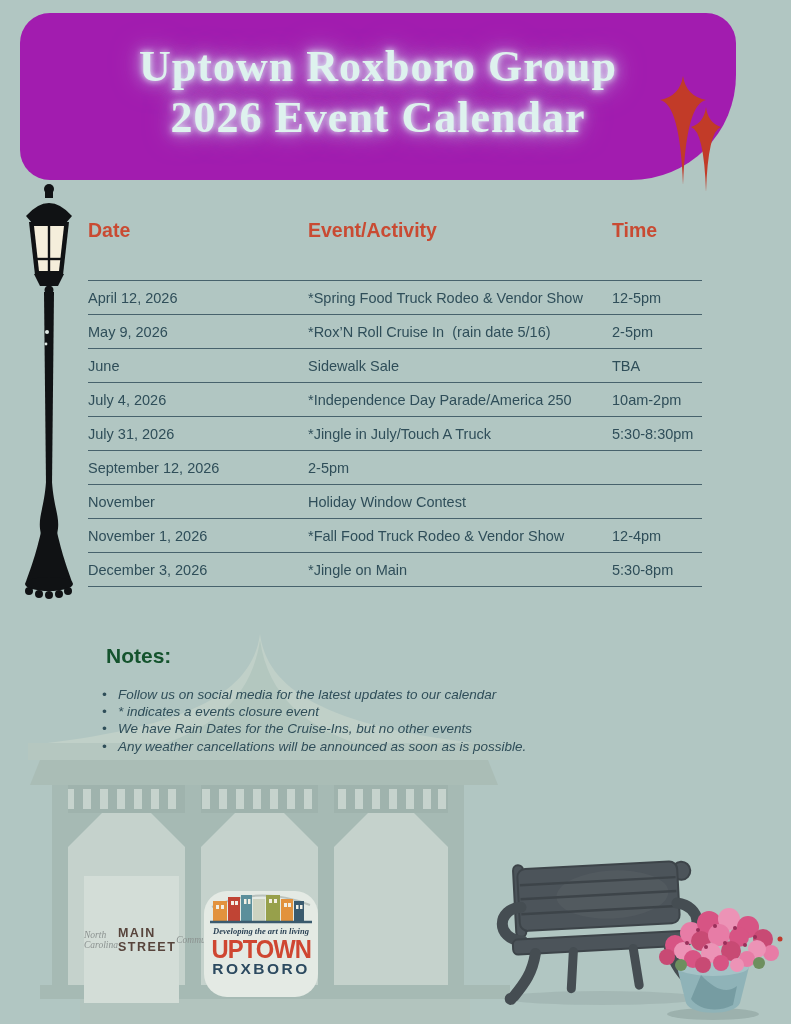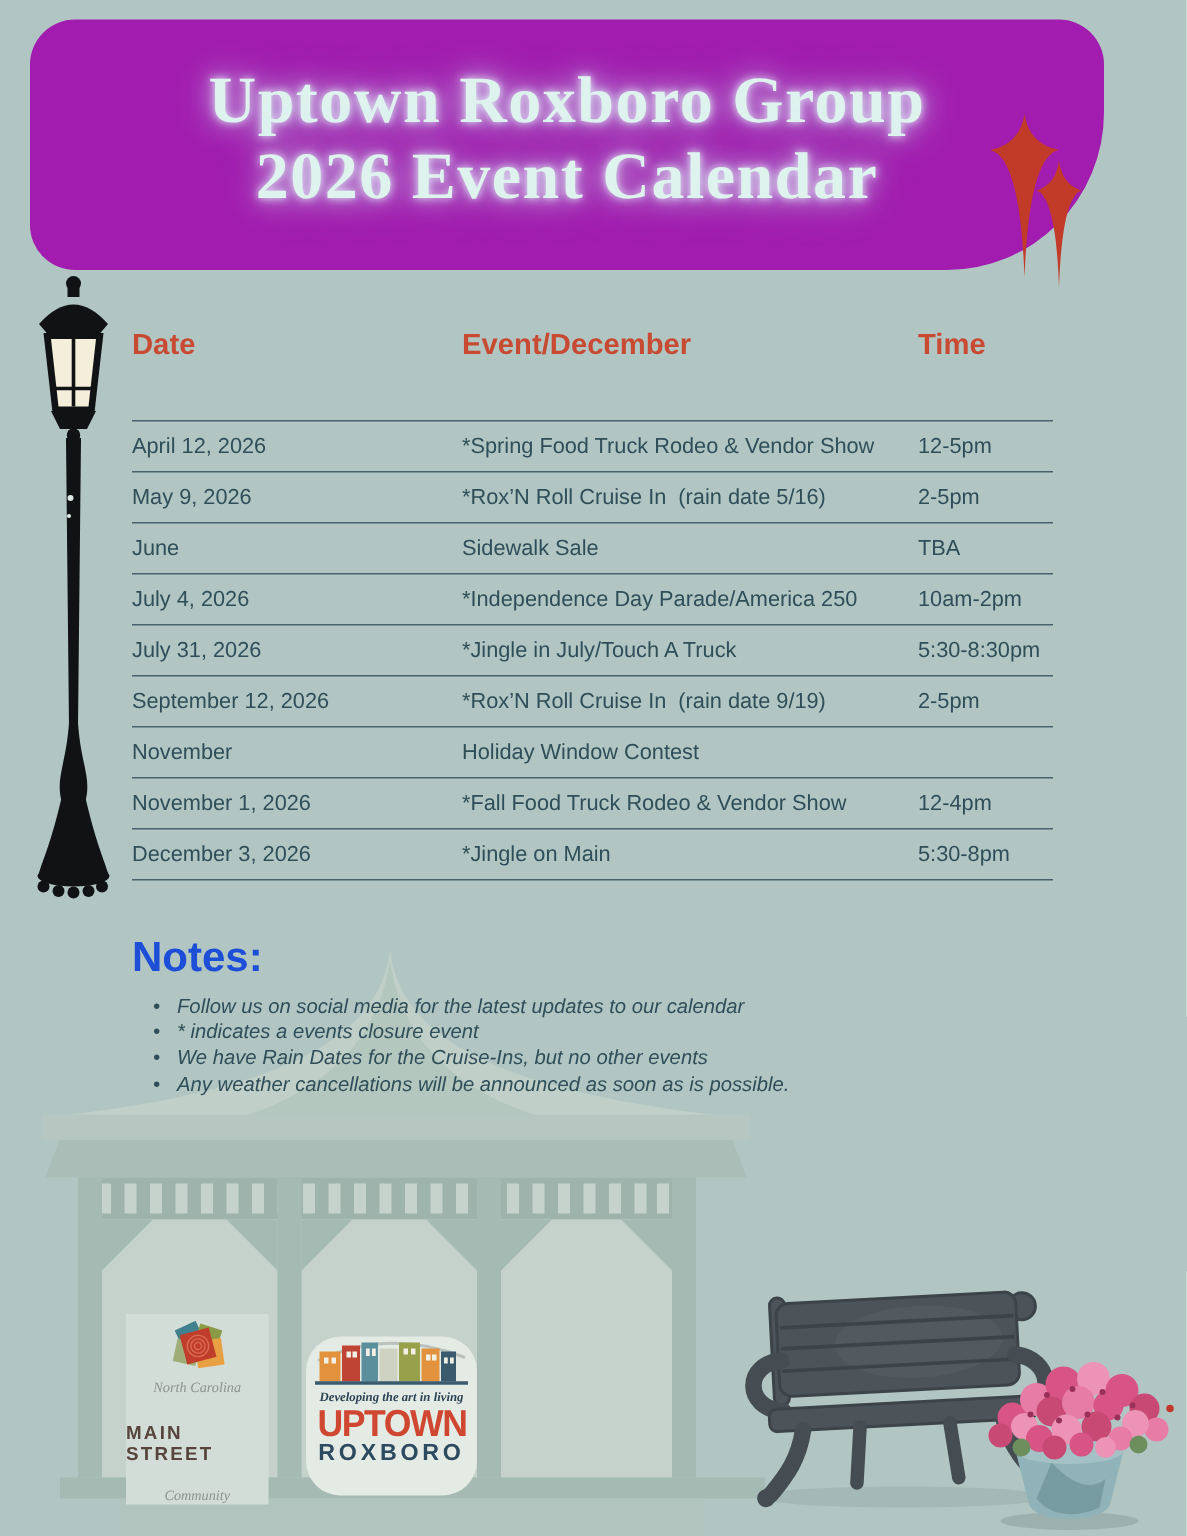--- a/index.html
+++ b/index.html
@@ -36,35 +36,35 @@
   .c-time  { flex:1; }
   .rows { border-bottom:1.6px solid #47626c; }
   .row {
     display:flex; align-items:center; height:33px;
     border-top:1.6px solid #47626c;
     color:#2f4e59; font-size:14.5px;
   }
 
   
   .notes { position:absolute; left:88px; top:626px; width:560px; }
-  .notes h2 { margin:0; font-size:28px; line-height:24px; font-weight:700; color:#1d4ed8; }
+  .notes h2 { margin:18px; font-size:21px; line-height:24px; font-weight:700; color:#14532d; }
   .notes ul { margin:12px 0 0 14px; padding:0; list-style:none; }
   .notes li {
     position:relative; padding-left:16px;
     font-size:13.5px; line-height:17.2px; color:#2f4e59;font-style:italic;
   }
   .notes li::before { content:"\2022"; position:absolute; left:0; top:0; }
 
   
   .gazebo { position:absolute; left:0; top:625px; }
 
   
   .logo-ms {
     position:absolute; left:84px; top:876px; width:95px; height:127px;
-    background:#d3ddd7; display:flex; flex-direction:column; align-items:center;
+    background:#d3ddd7; display:flex; flex-direction:row; align-items:center;
   }
   .logo-ms .t1, .logo-ms .t3 { font-family:"Liberation Serif", serif; font-style:italic; font-size:9.5px; color:#8b9290; }
   .logo-ms .t2 { font-size:12.5px; font-weight:700; letter-spacing:1.5px; color:#57443c; margin:17px 0; }
   .logo-up {
     position:absolute; left:204px; top:891px; width:114px; height:106px;
     background:#e4eae4; display:flex; flex-direction:column; align-items:center;border-radius:23px;
   }
   .logo-up .tagline {
     font-family:"Liberation Serif", serif; font-style:italic; font-weight:bold;
     font-size:8.5px; color:#2c4356; margin-top:1px; white-space:nowrap;
@@ -181,21 +181,21 @@
         <circle cx="43" cy="412" r="4"></circle>
         <circle cx="52" cy="409" r="4"></circle>
     </g>
     <circle cx="31" cy="150" r="2" fill="#dfe9e4"></circle>
     <circle cx="30" cy="162" r="1.4" fill="#dfe9e4"></circle>
   </svg>
 
   <div class="table">
     <div class="thead">
       <div class="c-date">Date</div>
-      <div class="c-event">Event/December</div>
+      <div class="c-event">Event/Activity</div>
       <div class="c-time">Time</div>
     </div>
     <div class="rows">
       <div class="row">
         <div class="c-date">April 12, 2026</div>
         <div class="c-event">*Spring Food Truck Rodeo &amp; Vendor Show</div>
         <div class="c-time">12-5pm</div>
       </div>
       <div class="row">
         <div class="c-date">May 9, 2026</div>
@@ -212,21 +212,20 @@
         <div class="c-event">*Independence Day Parade/America 250</div>
         <div class="c-time">10am-2pm</div>
       </div>
       <div class="row">
         <div class="c-date">July 31, 2026</div>
         <div class="c-event">*Jingle in July/Touch A Truck</div>
         <div class="c-time">5:30-8:30pm</div>
       </div>
       <div class="row">
         <div class="c-date">September 12, 2026</div>
-        <div class="c-event">*Rox’N Roll Cruise In&nbsp; (rain date 9/19)</div>
         <div class="c-time">2-5pm</div>
       </div>
       <div class="row">
         <div class="c-date">November</div>
         <div class="c-event">Holiday Window Contest</div>
         <div class="c-time"></div>
       </div>
       <div class="row">
         <div class="c-date">November 1, 2026</div>
         <div class="c-event">*Fall Food Truck Rodeo &amp; Vendor Show</div>

